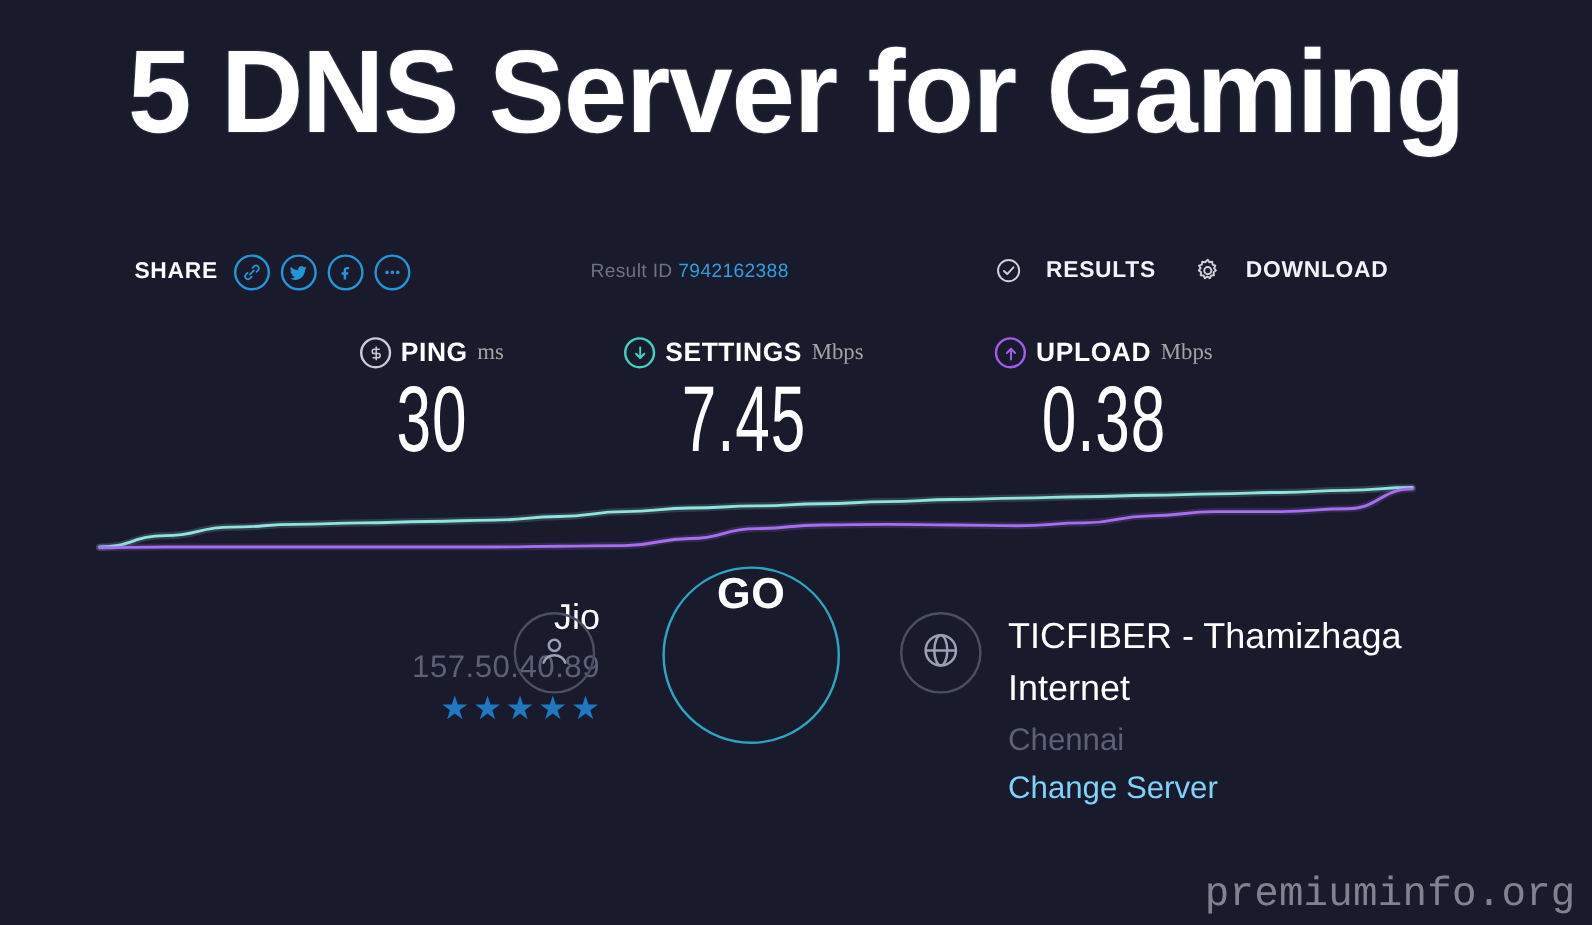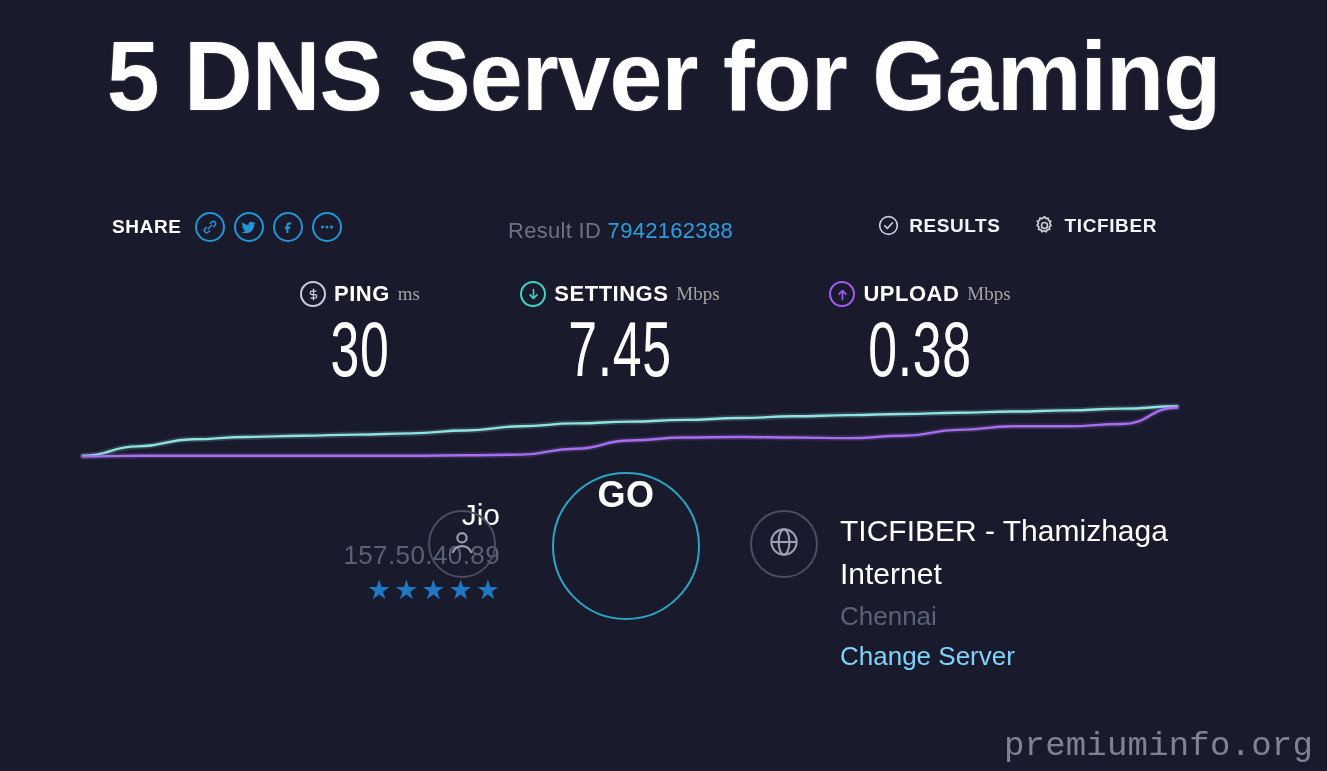--- a/index.html
+++ b/index.html
@@ -66,40 +66,40 @@
     color: #2196d8;
     display: flex;
     align-items: center;
     justify-content: center;
     cursor: pointer;
   }
   .share-icon svg { display: block; }
 
   .result-id {
     position: absolute;
-    left: 508px;
+    left: 492px;
     top: 12px;
-    font-size: 22px;
+    font-size: 16px;
     letter-spacing: 0.3px;
   }
   .result-id .rid-label { color: #6e7285; }
   .result-id .rid-value { color: #2d9ee0; }
 
   .right-actions {
     position: absolute;
     right: 170px;
     top: 8px;
     display: flex;
     align-items: center;
     gap: 32px;
   }
   .action-item {
     display: flex;
     align-items: center;
-    gap: 9px;
+    gap: 20px;
     cursor: pointer;
   }
   .action-item .act-label {
     font-size: 19px;
     font-weight: bold;
     letter-spacing: 0.6px;
     color: #f2f3f8;
   }
   .act-ico { color: #cdd0da; display: flex; }
 
@@ -336,21 +336,21 @@
       <span class="act-label">RESULTS</span>
     </div>
 
     <div class="action-item">
       <span class="act-ico">
         <svg width="23" height="23" viewBox="0 0 24 24" fill="none" stroke="currentColor" stroke-width="1.7">
           <circle cx="12" cy="12" r="3.1"></circle>
           <path d="M12 2.6l1.3 2.2 2.5-.5.4 2.5 2.4.9-1.2 2.2 1.6 2-2 1.6.4 2.5-2.5.3-1.1 2.3-2.2-1.3-2.2 1.3-1.1-2.3-2.5-.3.4-2.5-2-1.6 1.6-2L4.4 7.7l2.4-.9.4-2.5 2.5.5Z" stroke-linejoin="round"></path>
         </svg>
       </span>
-      <span class="act-label">TICFIBER</span>
+      <span class="act-label">DOWNLOAD</span>
     </div>
   </div>
 </div>
 
 <div class="metrics">
 
   <div class="metric" id="metric-ping">
     <div class="metric-head">
       <span class="ring ping-ring">
         <svg width="15" height="15" viewBox="0 0 24 24" fill="none" stroke="currentColor" stroke-width="2" stroke-linecap="round">

